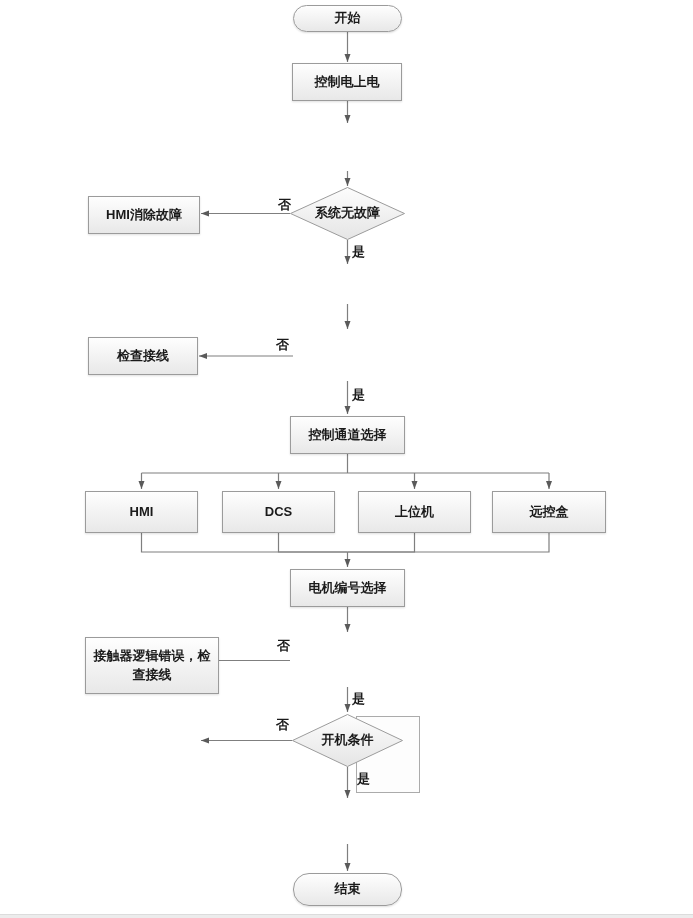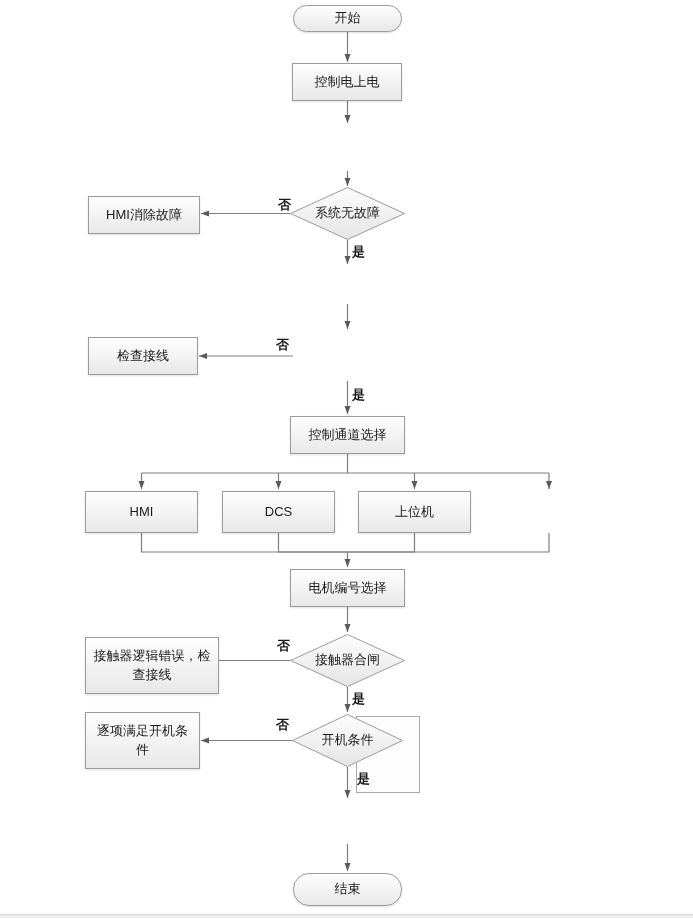--- a/index.html
+++ b/index.html
@@ -9,21 +9,21 @@
     --background:#ffffff;
   }
   *{box-sizing:border-box}
   body{margin:0}
   .canvas{position:relative;width:693px;height:918px;background:var(--background);
     font-family:"Liberation Sans","DejaVu Sans",sans-serif;overflow:hidden}
   .edges{position:absolute;left:0;top:0;z-index:1}
   .edge{fill:none;stroke:var(--connector);stroke-width:1.2}
   #arr path{fill:#5a5a5a}
   .node{position:absolute;z-index:2;display:flex;align-items:center;justify-content:center;
-    text-align:center;font-size:13px;font-weight:400;color:var(--text);line-height:1.45;padding:1px 7px}
+    text-align:center;font-size:13px;font-weight:700;color:var(--text);line-height:1.45;padding:1px 7px}
   .rect,.terminal{background:linear-gradient(180deg,#fefefe 0%,#e8e8e8 100%);
     border:1px solid var(--node-border);box-shadow:0 1px 2px rgba(0,0,0,.13)}
   .terminal{border-radius:16px}
   .diamond{padding:0;background:none;box-shadow:none;border:none}
   .dshape{position:absolute;left:0;top:0;width:100%;height:100%}
   .dshape polygon{stroke:var(--node-border);stroke-width:1}
   .nlabel{position:relative;z-index:1}
   .elabel{position:absolute;z-index:3;font-size:13px;font-weight:700;color:var(--text)}
   .empty-box{position:absolute;z-index:1;background:#fdfdfd;border:1px solid #ababab}
   .bottom-edge{position:absolute;left:0;bottom:0;width:100%;height:4px;background:#ececec;
@@ -93,52 +93,40 @@
 
 
 
   <div class="node rect" style="left:88px;top:337px;width:110px;height:38px">检查接线</div>
 
   <div class="node rect" style="left:290px;top:416px;width:115px;height:38px">控制通道选择</div>
 
   <div class="node rect" style="left:85px;top:491px;width:113px;height:42px">HMI</div>
   <div class="node rect" style="left:358px;top:491px;width:113px;height:42px">上位机</div>
   <div class="node rect" style="left:222px;top:491px;width:113px;height:42px">DCS</div>
+  <div class="node rect" style="left:492px;top:491px;width:114px;height:42px">远控盒</div>
 
   <div class="node rect" style="left:290px;top:569px;width:115px;height:38px">电机编号选择</div>
 
-  <div class="node diamond" style="left:290px;top:634px;width:115px;height:53px">
-    <svg class="dshape" viewBox="0 0 115 53" preserveAspectRatio="none">
-      <defs>
-          <linearGradient id="g3" x1="0" y1="0" x2="0" y2="1">
-        <stop offset="0" stop-color="#fdfdfd"></stop>
-            <stop offset="1" stop-color="#e5e5e5"></stop>
-          </linearGradient>
-        </defs>
-      <polygon points="57.5,0.5 114.5,26.5 57.5,52.5 0.5,26.5" fill="url(#g3)"></polygon>
-    </svg>
-    <span class="nlabel">接触器合闸</span>
-  </div>
 
   <div class="node rect" style="left:85px;top:637px;width:134px;height:57px">接触器逻辑错误，检查接线</div>
 
   <div class="node diamond" style="left:292px;top:714px;width:111px;height:53px">
     <svg class="dshape" viewBox="0 0 111 53" preserveAspectRatio="none">
       <defs>
           <linearGradient id="g4" x1="0" y1="0" x2="0" y2="1">
         <stop offset="0" stop-color="#fdfdfd"></stop>
             <stop offset="1" stop-color="#e5e5e5"></stop>
           </linearGradient>
         </defs>
       <polygon points="55.5,0.5 110.5,26.5 55.5,52.5 0.5,26.5" fill="url(#g4)"></polygon>
     </svg>
     <span class="nlabel">开机条件</span>
   </div>
 
-  <div class="node rect" style="left:85px;top:712px;width:115px;height:57px">逐项满足开机条件</div>
 
 
   <div class="node terminal" style="left:293px;top:873px;width:109px;height:33px">结束</div>
 
   <span class="elabel" style="left:278px;top:196px">否</span>
   <span class="elabel" style="left:352px;top:243px">是</span>
   <span class="elabel" style="left:276px;top:336px">否</span>
   <span class="elabel" style="left:352px;top:386px">是</span>
   <span class="elabel" style="left:277px;top:637px">否</span>
   <span class="elabel" style="left:352px;top:690px">是</span>

